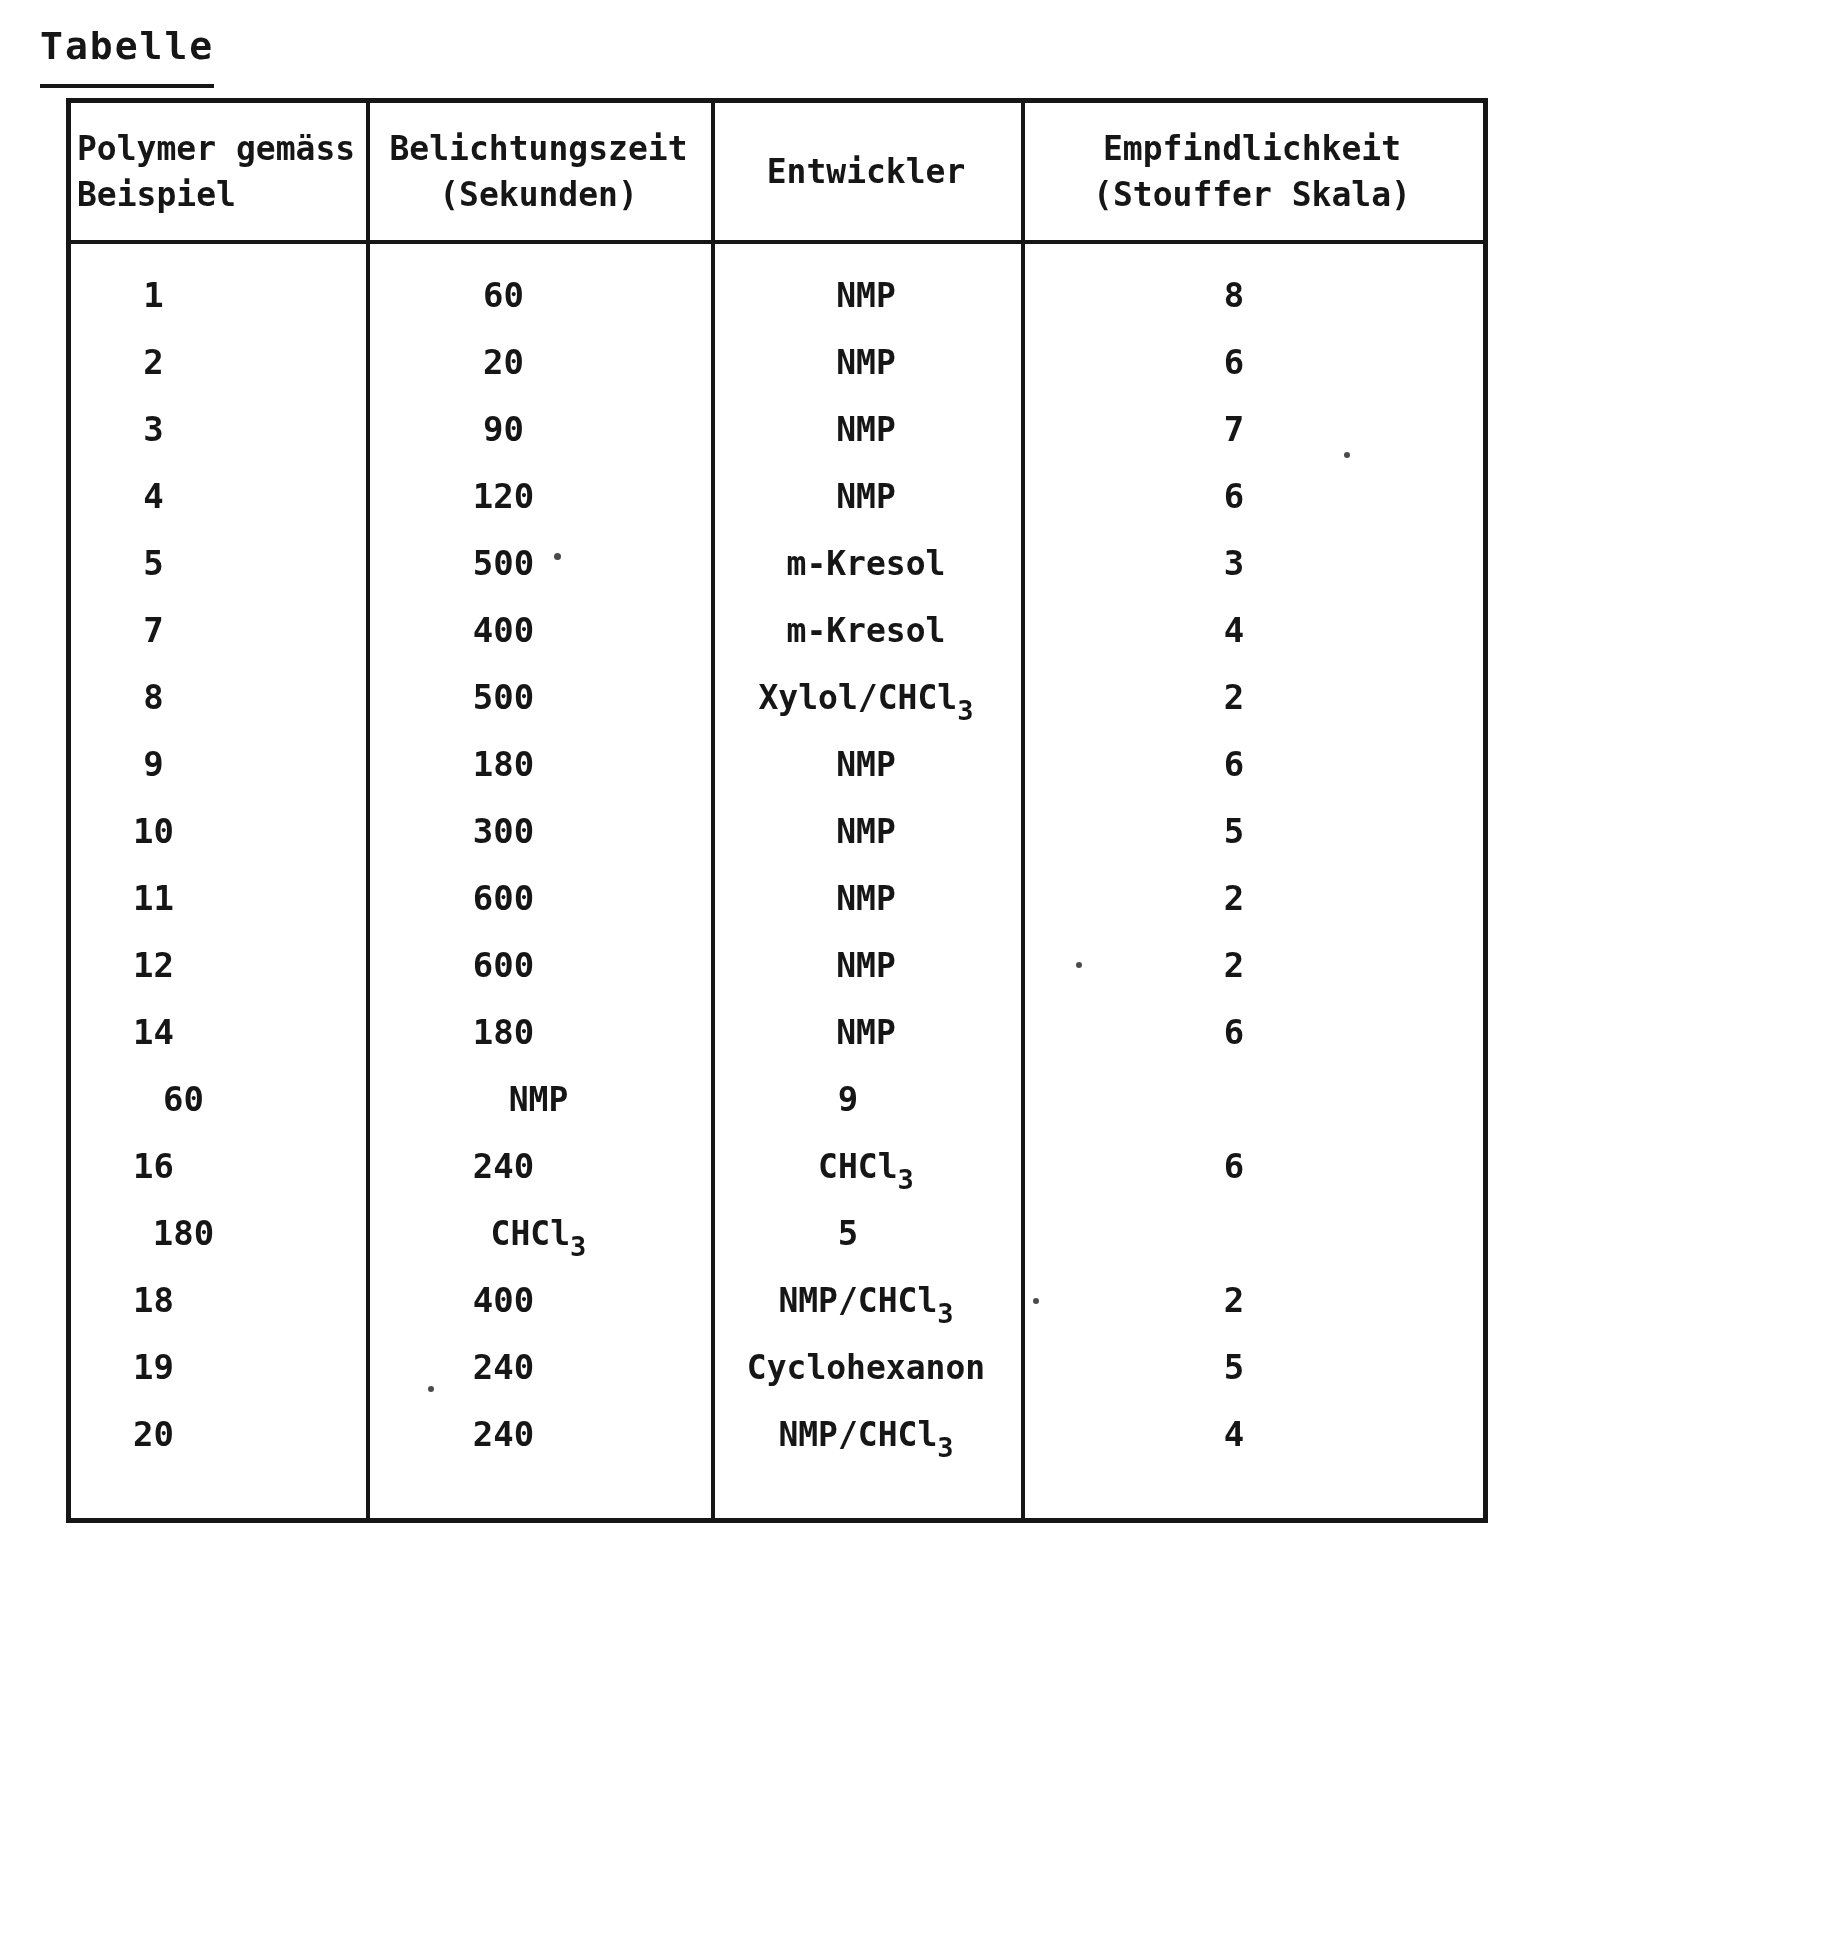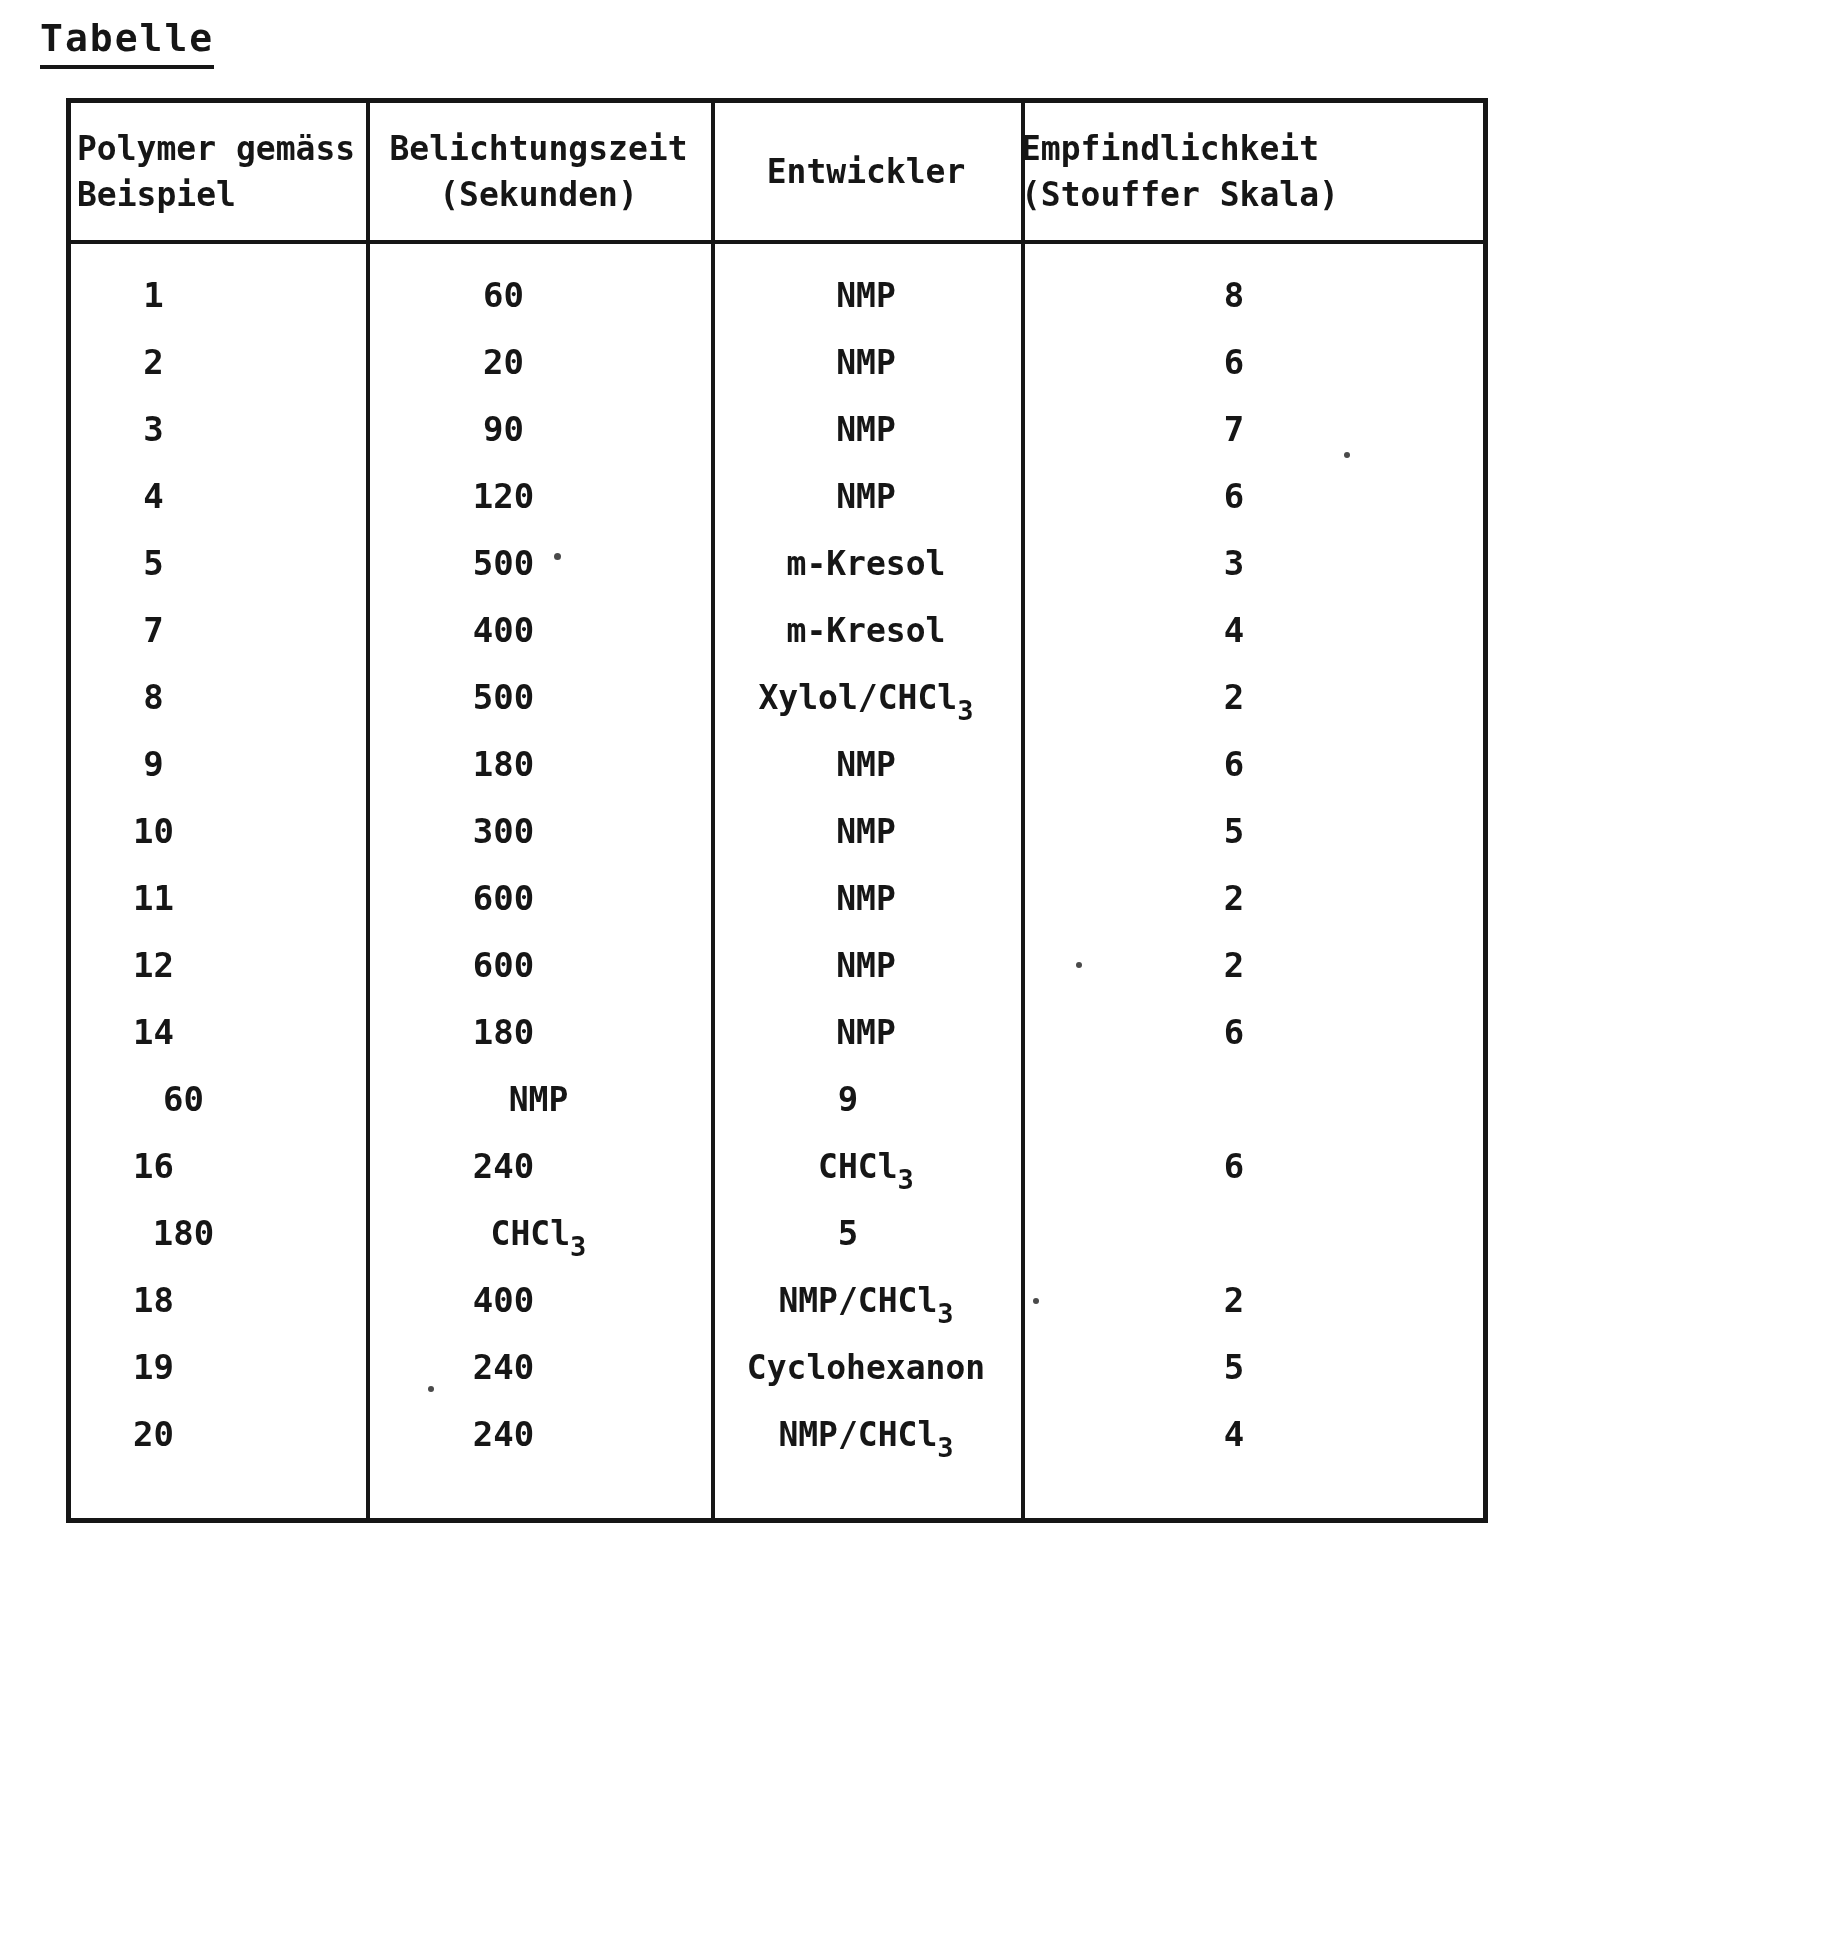--- a/index.html
+++ b/index.html
@@ -12,26 +12,26 @@
     width: 1836px;
     height: 1934px;
     background: #ffffff;
     font-family: "DejaVu Sans Mono", "Liberation Mono", monospace;
     color: #161616;
     overflow: hidden;
   }
   .title {
     position: absolute;
     left: 40px;
-    top: 16px;
+    top: 24px;
     font-size: 38px;
     font-weight: bold;
     letter-spacing: 2px;
     border-bottom: 4px solid #161616;
-    padding-bottom: 5px;
+    padding-bottom: 16px;
   }
   .table {
     position: absolute;
     left: 38px;
     top: 98px;
     width: 1422px;   
     height: 1425px;
     border: 5px solid #161616;
     box-sizing: border-box;
     background: #ffffff;
@@ -67,21 +67,21 @@
     flex-direction: column;
     justify-content: center;
     font-size: 33px;
     font-weight: bold;
     line-height: 46px;
     box-sizing: border-box;
   }
   .th1 { text-align: left; padding-left: 6px; }
   .th2 { text-align: center; }
   .th3 { text-align: center; }
-  .th4 { }
+  .th4 { text-align: center; }
   .hline:empty { display: none; }
   .tbody {
     padding-top: 22px;
     padding-bottom: 46px;
   }
   .tr {
     display: grid;
     grid-template-columns: 295px 345px 310px 462px;
     height: 67px;
   }

